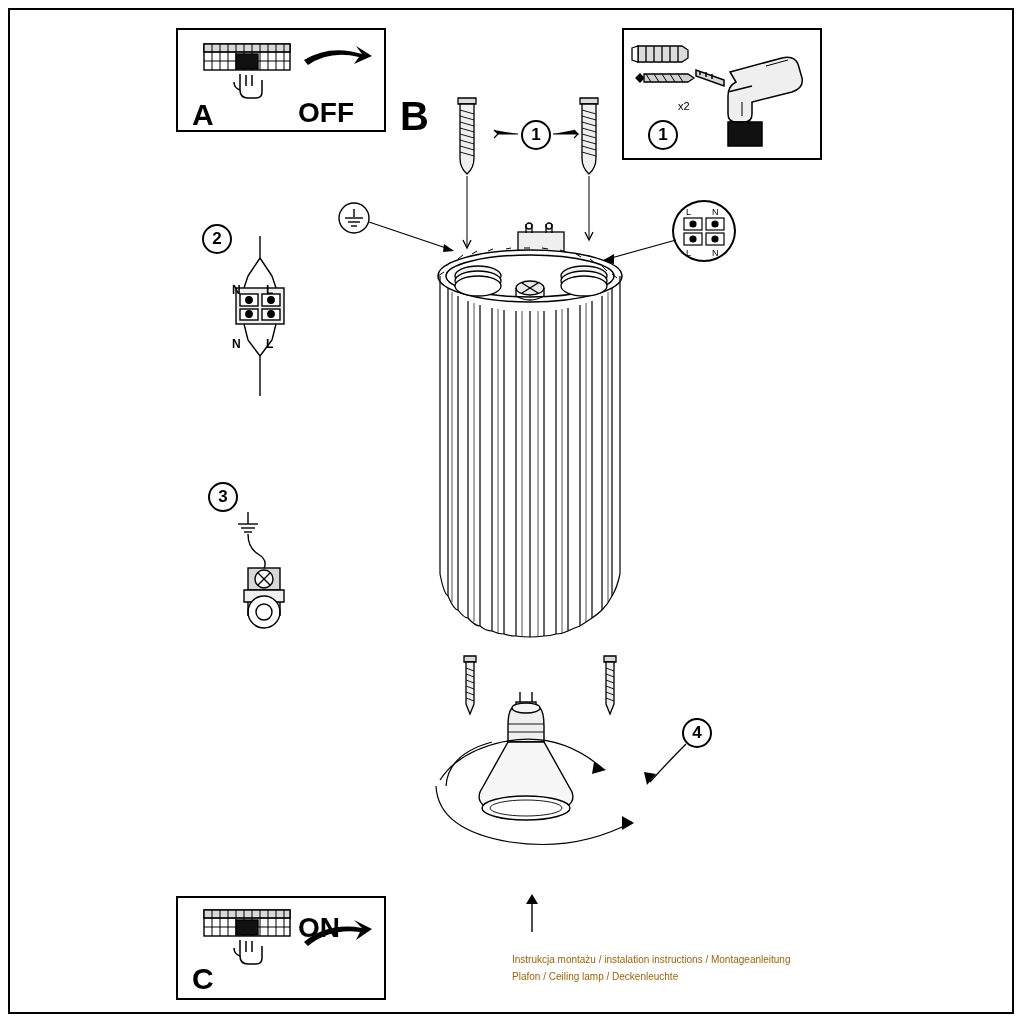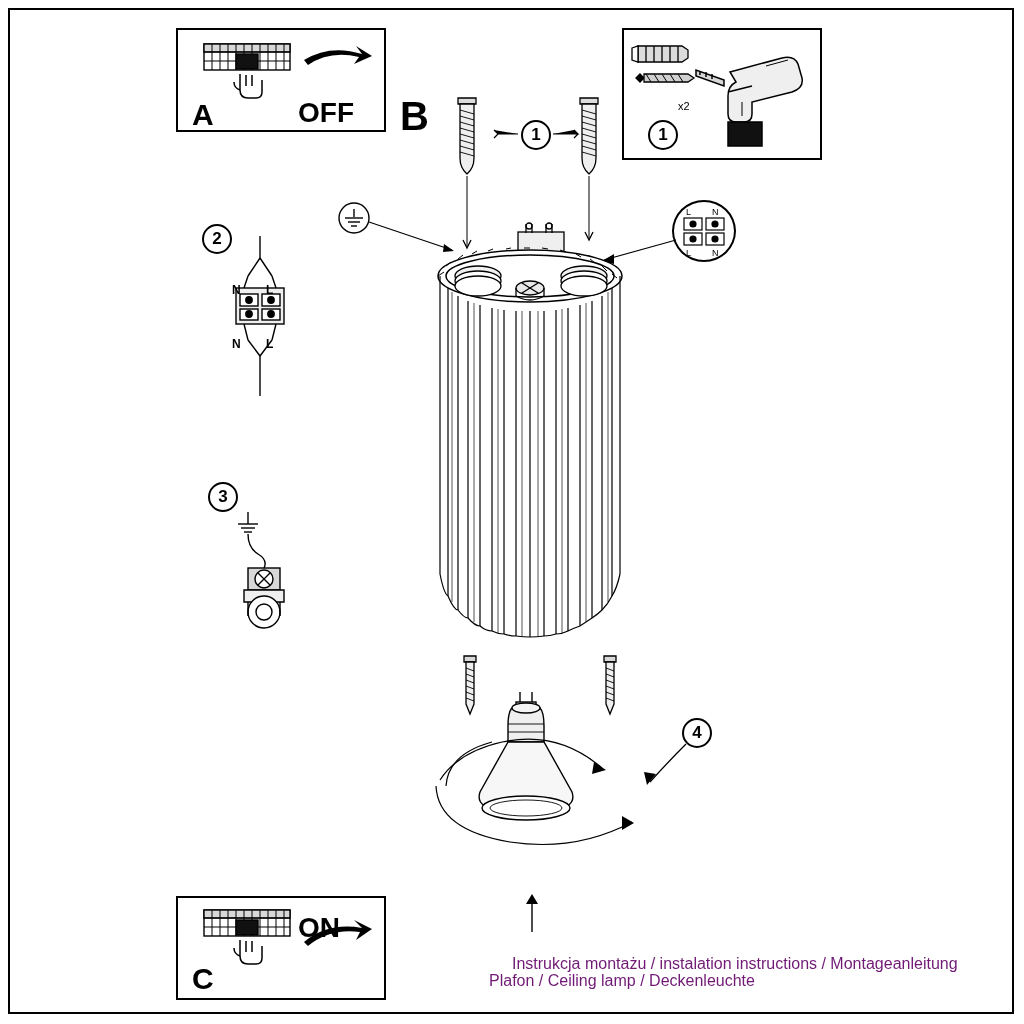--- a/index.html
+++ b/index.html
@@ -50,22 +50,22 @@
     display: flex;
     align-items: center;
     justify-content: center;
     font-size: 17px;
     font-weight: bold;
     background: #fff;
     color: #000;
   }
   .footer {
     position: absolute;
-    font-size: 16px;
-    color: #701a75;
+    font-size: 10px;
+    color: #a16207;
     line-height: 1.55;
     white-space: nowrap;
   }
   svg { display: block; }
   .x2 {
     position: absolute;
     font-size: 11px;
     color: #000;
   }
 </style>
@@ -439,15 +439,15 @@
       </g>
       <g fill="#000">
         <path d="M126 44 Q150 24 184 30 L176 22 L194 31 L178 42 L182 34 Q152 30 130 48 Z"></path>
       </g>
     </svg>
   </div>
   <div class="lbl big-letter" style="left:192px; top:964px;">C</div>
   <div class="lbl word" style="left:298px; top:914px;">ON</div>
 
   <div class="footer" style="left:512px; top:952px;">Instrukcja montażu / instalation instructions / Montageanleitung</div>
-  <div class="footer" style="left:489px; top:969px;">Plafon / Ceiling lamp / Deckenleuchte</div>
+  <div class="footer" style="left:512px; top:969px;">Plafon / Ceiling lamp / Deckenleuchte</div>
 
 </div>
 
 </body></html>

